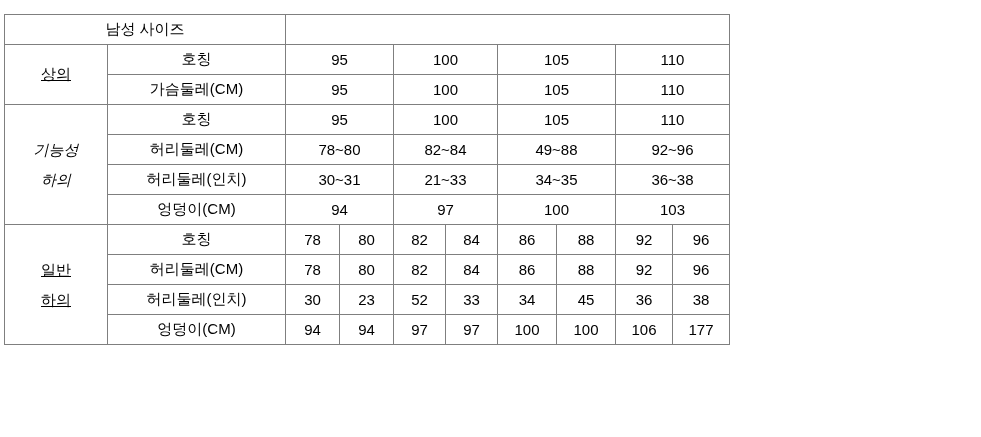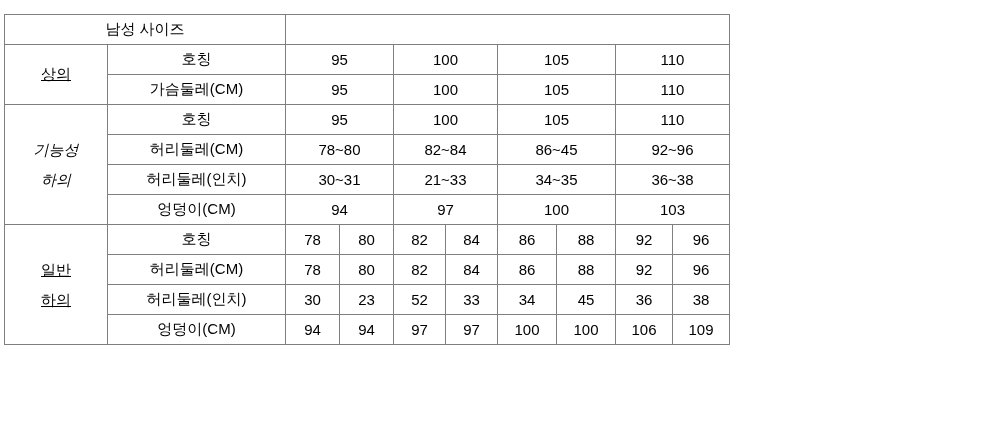--- a/index.html
+++ b/index.html
@@ -112,21 +112,21 @@
           <td class="label">호칭</td>
           <td class="" colspan="2">95</td>
           <td class="" colspan="2">100</td>
           <td class="" colspan="2">105</td>
           <td class="" colspan="2">110</td>
         </tr>
         <tr>
           <td class="label-grey">허리둘레(CM)</td>
           <td class="grey" colspan="2">78~80</td>
           <td class="grey" colspan="2">82~84</td>
-          <td class="grey" colspan="2">86~45</td>
+          <td class="grey" colspan="2">49~88</td>
           <td class="grey" colspan="2">92~96</td>
         </tr>
         <tr>
           <td class="label">허리둘레(인치)</td>
           <td class="" colspan="2">30~31</td>
           <td class="" colspan="2">21~33</td>
           <td class="" colspan="2">34~35</td>
           <td class="" colspan="2">36~38</td>
         </tr>
         <tr>
@@ -175,17 +175,17 @@
         </tr>
         <tr>
           <td class="label-grey">엉덩이(CM)</td>
           <td class="grey">94</td>
           <td class="grey">94</td>
           <td class="grey">97</td>
           <td class="grey">97</td>
           <td class="grey">100</td>
           <td class="grey">100</td>
           <td class="grey">106</td>
-          <td class="grey">109</td>
+          <td class="grey">177</td>
         </tr>
       </tbody>
   </table>
 </div>
 
 </body></html>

